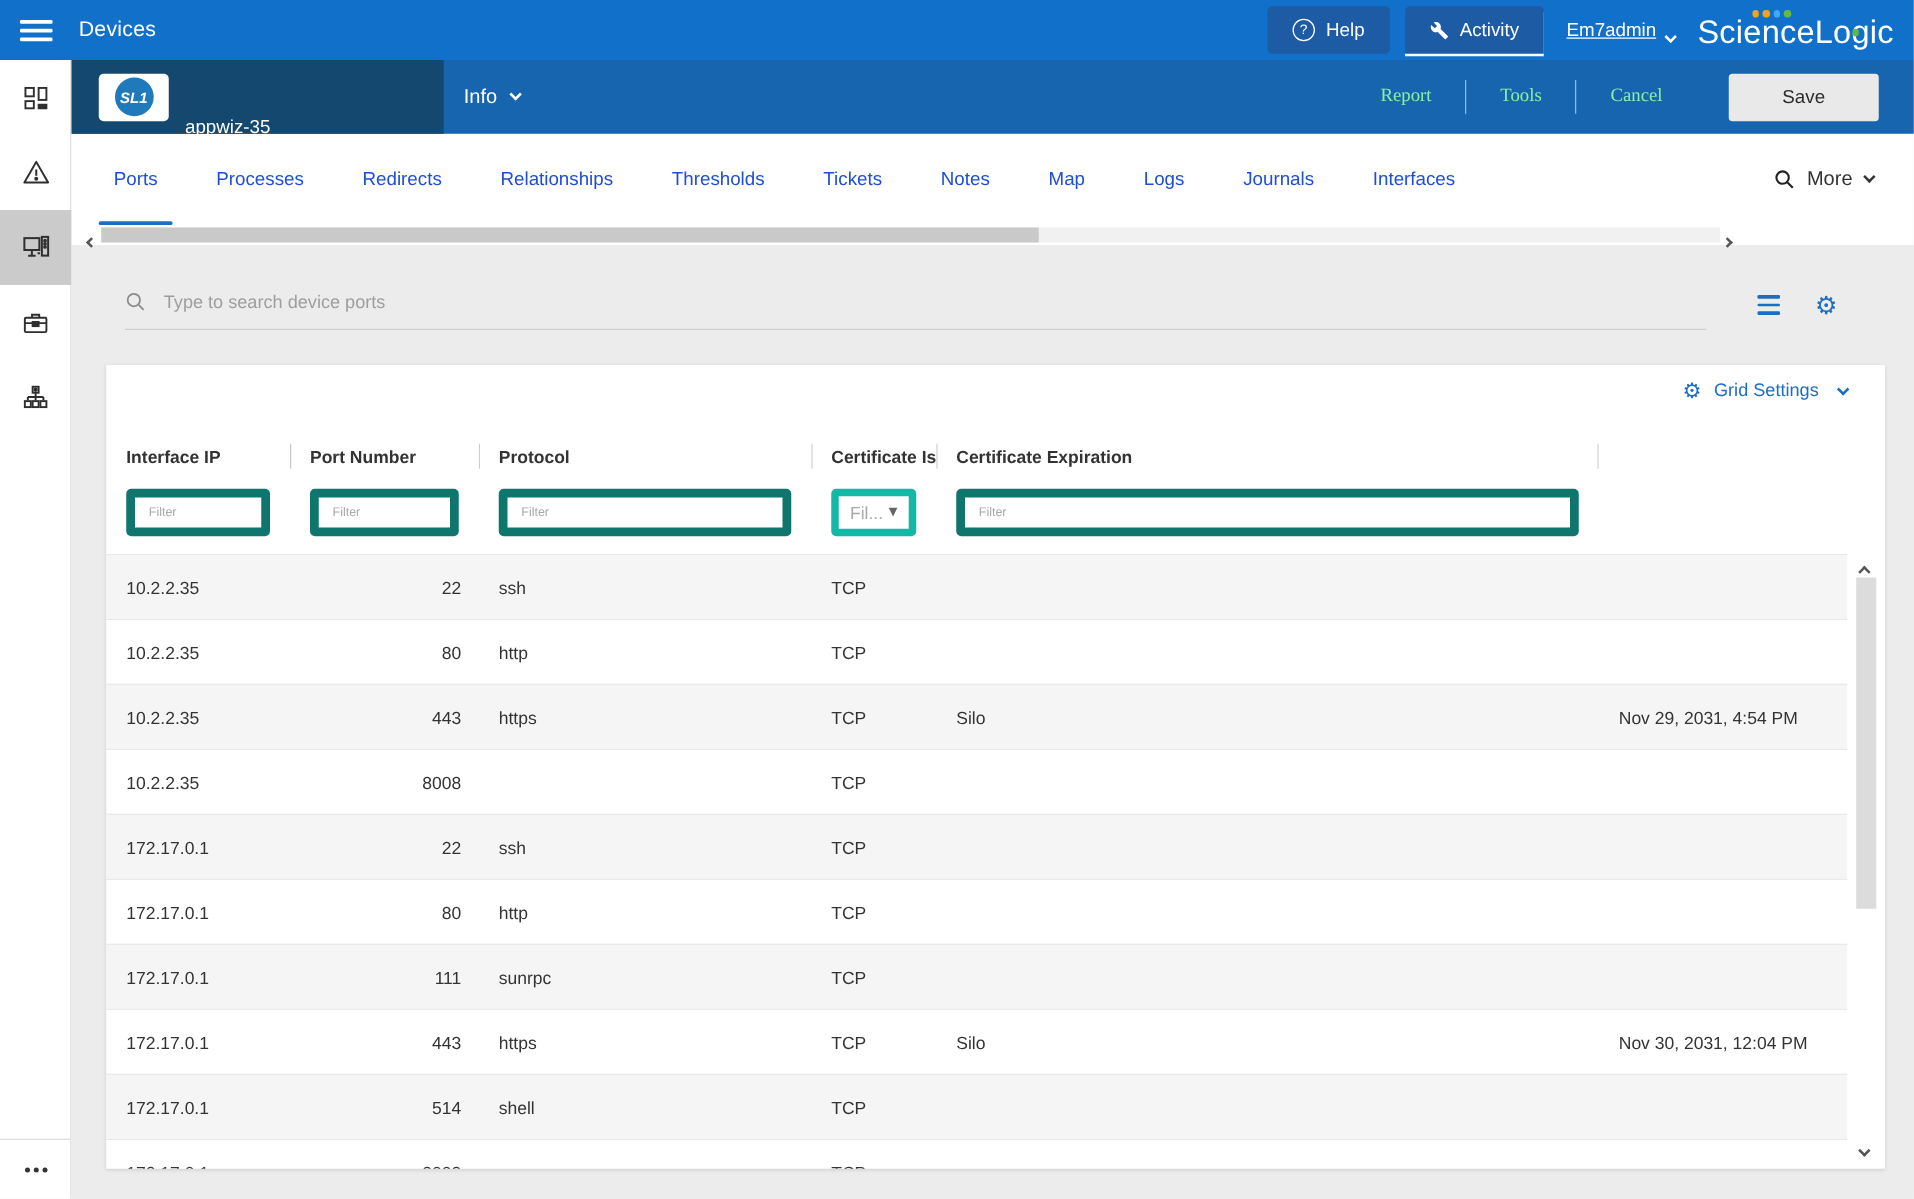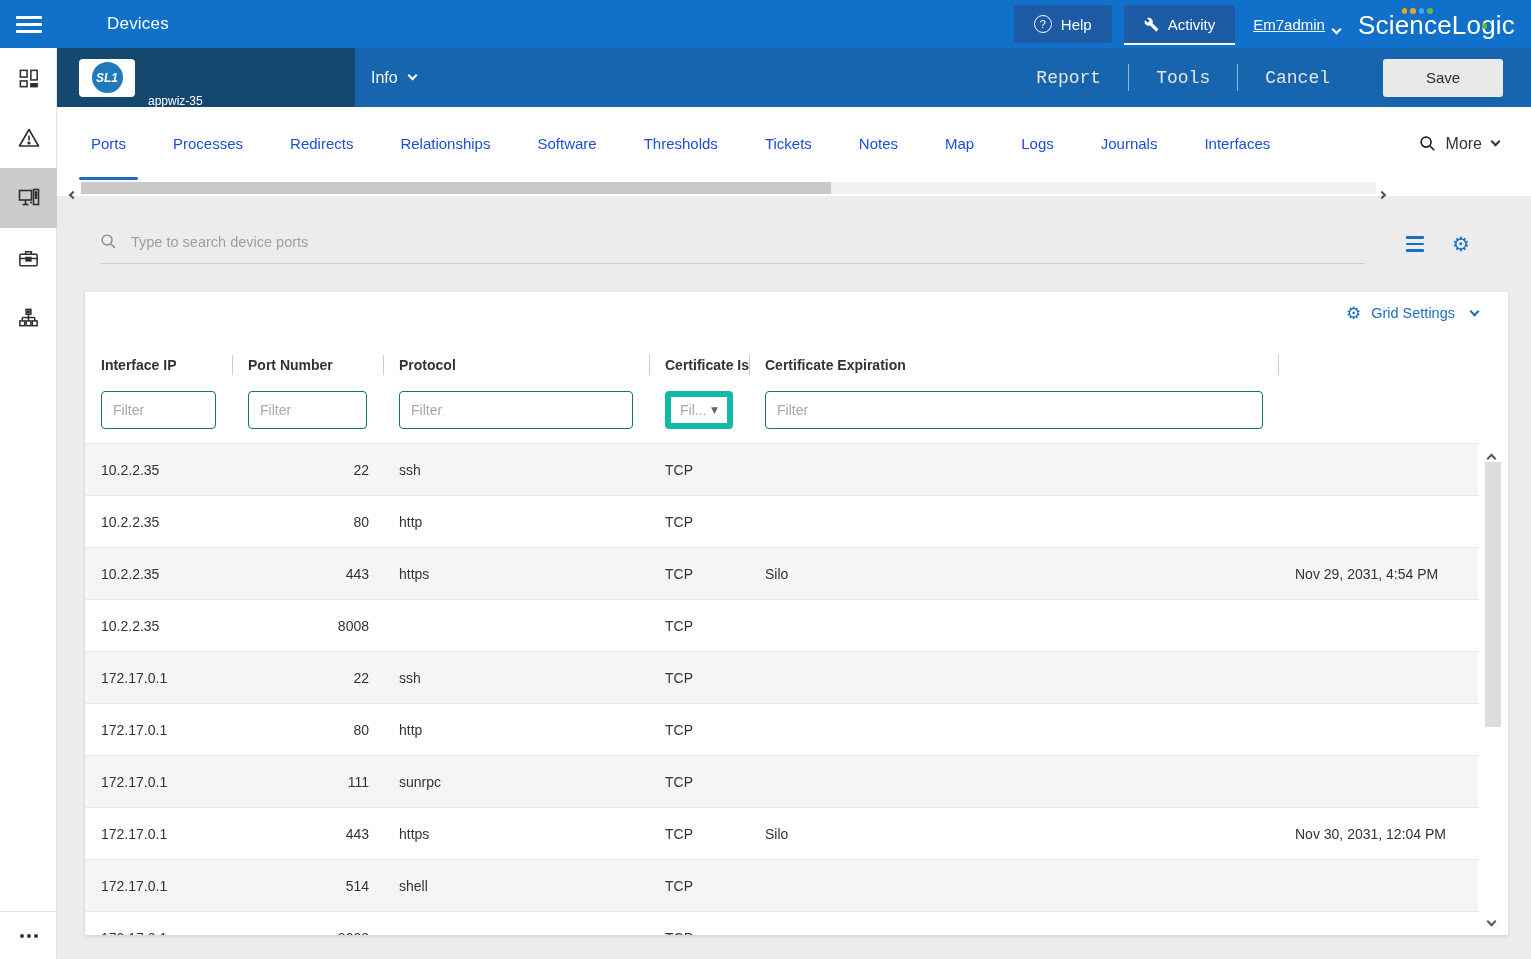--- a/index.html
+++ b/index.html
@@ -1,21 +1,21 @@
 <!DOCTYPE html>
 <html><head>
 <meta charset="utf-8">
 <style>
   * { margin:0; padding:0; box-sizing:border-box; }
   html,body { width:1531px; height:959px; overflow:hidden; background:#ececec;
     font-family:"Liberation Sans", sans-serif; color:#333; }
 
   
   .topbar { position:absolute; left:0; top:0; width:1531px; height:48px;
-    background:#1170c9; display:flex; align-items:center; color:#fff; z-index:30;gap:44px; }
+    background:#1170c9; display:flex; align-items:center; color:#fff; z-index:30; }
   .hamburger { width:57px; display:flex; flex-direction:column; gap:4px; align-items:center; cursor:pointer; }
   .hamburger i { display:block; width:26px; height:3px; background:#fff; border-radius:1px; }
   .topbar-title { font-size:17px; margin-left:6px; letter-spacing:.2px; }
   .top-right { margin-left:auto; display:flex; align-items:center; gap:12px; padding-right:16px; }
   .hdr-btn { height:38px; background:#1d5ba5; border:none; border-radius:4px; color:#fff;
     display:flex; align-items:center; gap:9px; padding:0 20px; font-size:15px; cursor:pointer;
     font-family:inherit; }
   .hdr-btn.activity { box-shadow:0 2px 0 #fff; border-radius:4px 4px 0 0; }
   .help-q { width:18px; height:18px; border:1.5px solid #fff; border-radius:50%;
     font-size:11px; display:flex; align-items:center; justify-content:center; }
@@ -43,25 +43,25 @@
 
   
   .subheader { position:absolute; left:57px; top:48px; right:0; height:59px;
     background:#1765ae; display:flex; align-items:center; color:#fff; z-index:10; }
   .device-chip { width:298px; height:59px; background:#14486e; display:flex;
     align-items:center; gap:13px; padding-left:22px; flex:none; }
   .sl1-badge { width:56px; height:38px; background:#fff; border-radius:4px;
     display:flex; align-items:center; justify-content:center; }
   .sl1-circle { width:31px; height:31px; border-radius:50%; background:#2079bb; color:#fff;
     font-weight:bold; font-style:italic; font-size:12px; display:flex; align-items:center; justify-content:center; }
-  .device-name { font-size:12px;margin-top:47px; }
+  .device-name { font-size:15px;margin-top:47px; }
   .info-dd { margin-left:16px; display:flex; align-items:center; gap:11px; font-size:16px; cursor:pointer; }
   .sub-actions { margin-left:auto; display:flex; align-items:center; padding-right:28px; }
-  .sub-link { padding:0 27px; font-size:18px; cursor:pointer; background:none; border:none;
-    color:#e5e5e5; font-family:Liberation Mono, monospace; }
+  .sub-link { padding:0 27px; font-size:15px; cursor:pointer; background:none; border:none;
+    color:#86efac; font-family:Liberation Serif, serif; }
   .vdiv { width:1px; height:27px; background:rgba(255,255,255,.55); }
   .save-btn { width:120px; height:38px; background:#e9e9e9; color:#2b2b2b; border:none;
     border-radius:3px; font-size:15px; margin-left:26px; cursor:pointer; font-family:inherit; }
 
   
   .tabbar { position:absolute; left:57px; top:107px; right:0; height:73px; background:#fff;
     display:flex; align-items:center; padding-left:11px; z-index:5; }
   .tab { padding:0 12px; height:73px; display:flex; align-items:center; font-size:15px;
     color:#1d4ed8; position:relative; margin-right:23px; cursor:pointer; white-space:nowrap; }
   .tab.active::after { content:""; position:absolute; left:0; right:0; bottom:0; height:3px;
@@ -99,22 +99,22 @@
     padding-right:30px; gap:10px; color:#1b6ec2; font-size:14.5px; cursor:pointer; }
   .gs-row .chev { margin-left:6px; }
   .grid-cols { display:grid; grid-template-columns:147px 151px 266px 100px 530px 199px; width:1393px; }
   .thead { margin-top:11px; height:40px; align-items:center; }
   .th { font-weight:bold; font-size:14px; padding:0 16px; position:relative; height:40px;
     display:flex; align-items:center; cursor:pointer; white-space:nowrap; overflow:hidden; }
   .th + .th::before { content:""; position:absolute; left:0; top:10px; height:20px; width:1px; background:#ccc; }
   .th:last-child::after { content:""; position:absolute; right:0; top:10px; height:20px; width:1px; background:#ccc; }
   .tfilters { padding:6px 0 14px 0; }
   .tf-cell { padding:0 16px; }
-  .tf-cell input { width:100%; height:38px; border:1px solid #0f766e; border-radius:4px;
-    padding:0 11px; font-size:14px; color:#333; outline:none; font-family:inherit; }
+  .tf-cell input { width:100%; height:38px; border:7px solid #0f766e; border-radius:4px;
+    padding:0 11px; font-size:10px; color:#333; outline:none; font-family:inherit; }
   .tf-cell input::placeholder { color:#a8a8a8; }
   .tf-select { width:100%; height:38px; border:6px solid #14b8a6; border-radius:4px;
     display:flex; align-items:center; justify-content:space-between; padding:0 9px;
     color:#a8a8a8; font-size:14px; cursor:pointer; }
   .tf-select .caret { font-family:"DejaVu Sans", sans-serif; font-size:9px; color:#666; }
   .tbody { position:relative; height:492px; overflow:hidden; width:1393px; }
   .trow { height:52px; align-items:center; font-size:14px; color:#333; border-top:1px solid #e9e9e9; cursor:pointer; }
   .trow:nth-child(odd) { background:#f5f5f5; }
   .td { padding:0 16px; white-space:nowrap; overflow:hidden; }
   .td.num { text-align:right; padding-right:14px; }
@@ -238,21 +238,20 @@
     <button class="save-btn">Save</button>
   </div>
 </div>
 
 <div class="tabbar">
   <div style="display:flex; align-items:center; height:73px; margin-left:11px;">
       <div class="tab active">Ports</div>
       <div class="tab">Processes</div>
       <div class="tab">Redirects</div>
       <div class="tab">Relationships</div>
-      <div class="tab">Software</div>
       <div class="tab">Thresholds</div>
       <div class="tab">Tickets</div>
       <div class="tab">Notes</div>
       <div class="tab">Map</div>
       <div class="tab">Logs</div>
       <div class="tab">Journals</div>
       <div class="tab">Interfaces</div>
     </div>
   <div class="tab-more">
     <svg class="icon" width="17" height="17" viewBox="0 0 24 24" fill="none" stroke="#222" stroke-width="2.4">

